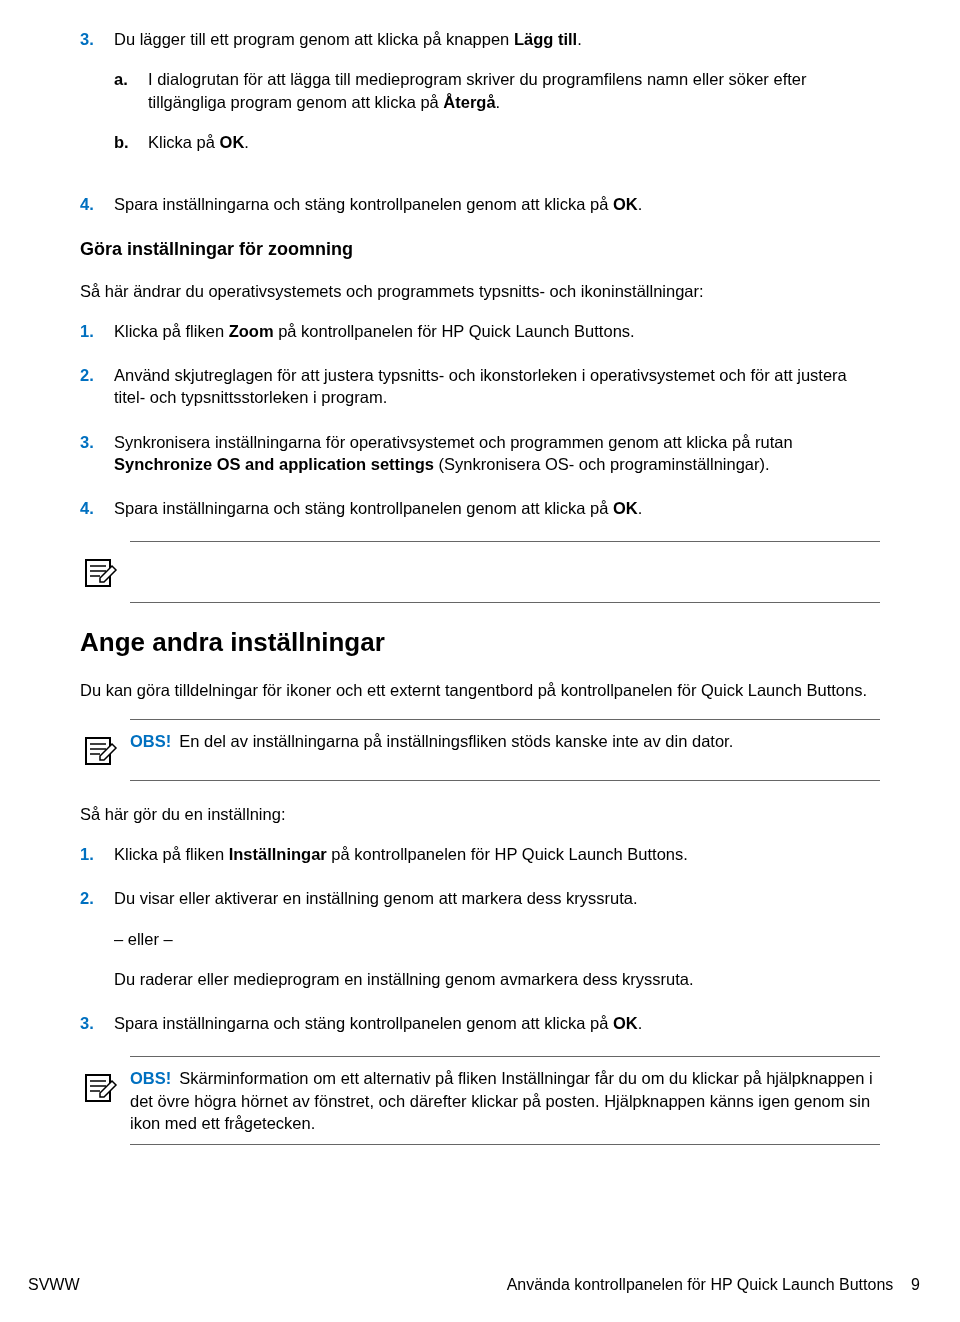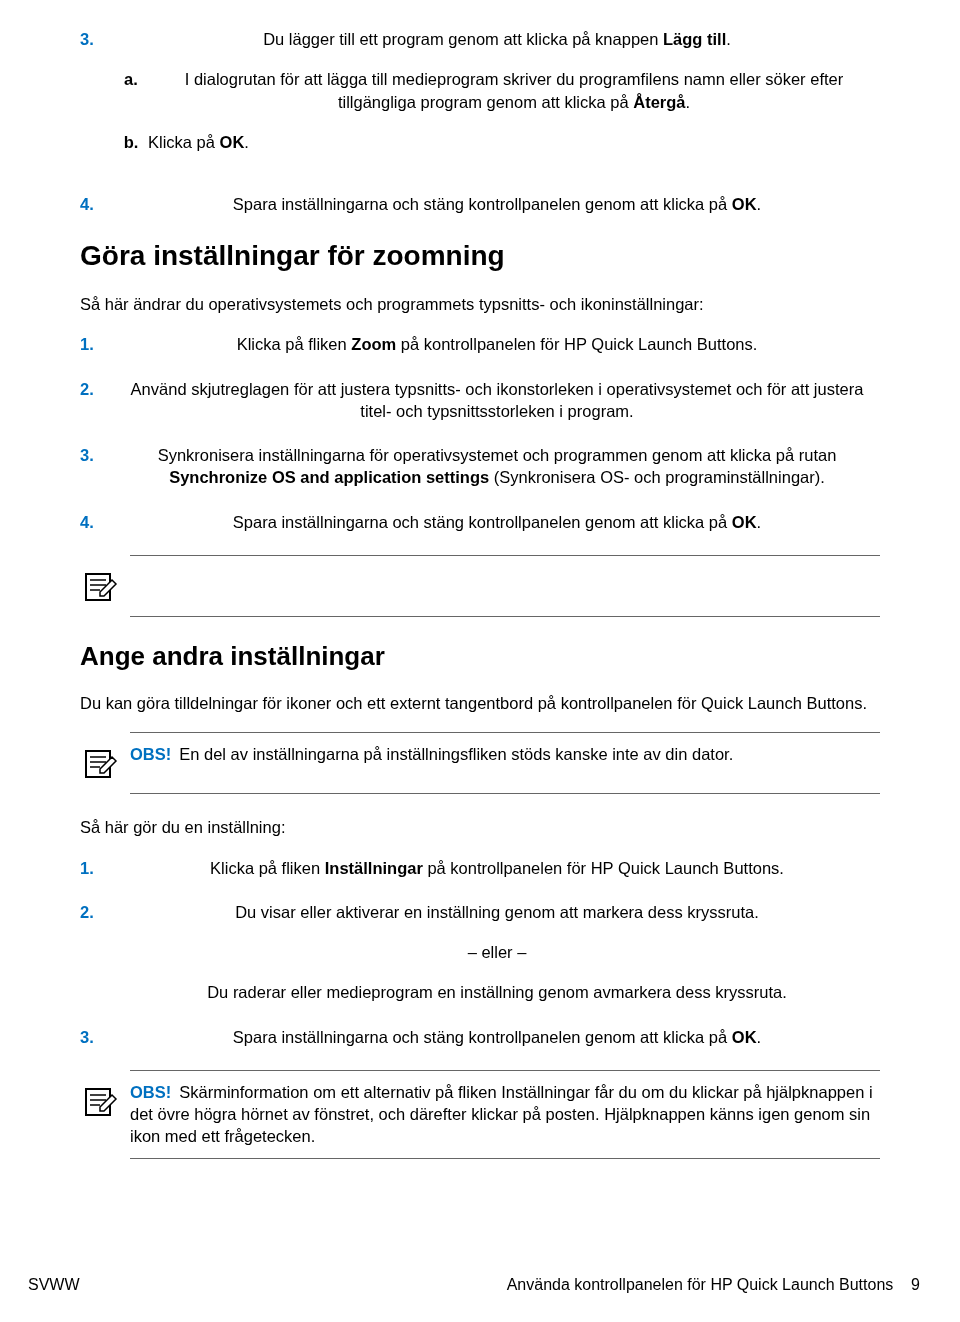--- a/index.html
+++ b/index.html
@@ -16,34 +16,34 @@
     }
     .ol-item {
       display: flex;
       margin-bottom: 22px;
     }
     .ol-num {
       color: #0070c0;
       font-weight: bold;
       min-width: 34px;
     }
-    .ol-content { flex: 1; text-align: center; }
+    .ol-content { flex: 1; }
     .sub-list {
       margin-top: 18px;
     }
     .sub-item {
       display: flex;
       margin-bottom: 18px;
     }
     .sub-letter {
       font-weight: bold;
       min-width: 34px;
     }
     h2 {
-      font-size: 28px;
+      font-size: 18px;
       font-weight: bold;
       margin: 20px 0 18px 0;
     }
     h2.big {
       font-size: 26px;
     }
     .para { margin-bottom: 18px; }
     .note-block {
       margin: 16px 0 22px 0;
     }

